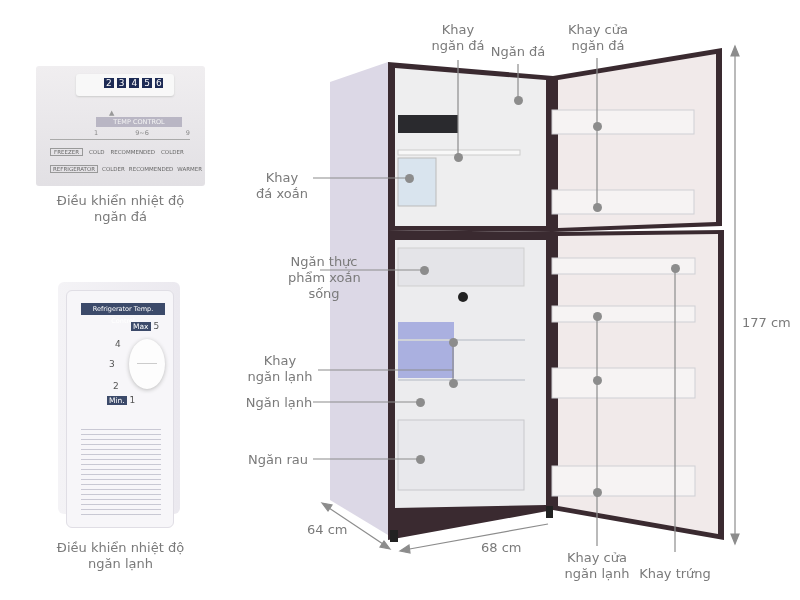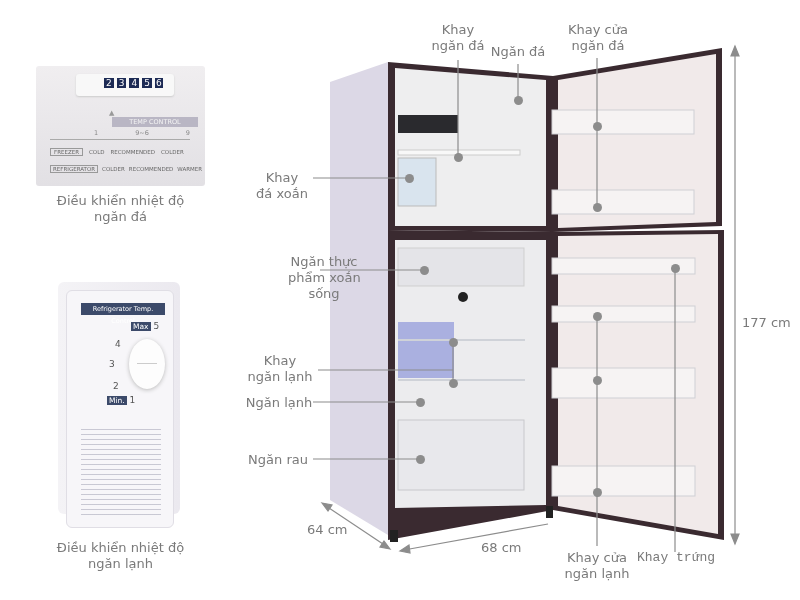--- a/index.html
+++ b/index.html
@@ -17,21 +17,21 @@
   <div class="abs" style="left:40px;top:8px;width:98px;height:22px;background:#f8f8f8;border-radius:3px;box-shadow:0 1px 2px #ccc;">
     <div class="abs" style="left:28px;top:4px;display:flex;gap:3px;">
       <span style="background:#1d2b55;color:#fff;font-size:9px;padding:0 2px;">2</span>
       <span style="background:#1d2b55;color:#fff;font-size:9px;padding:0 2px;">3</span>
       <span style="background:#1d2b55;color:#fff;font-size:9px;padding:0 2px;">4</span>
       <span style="background:#1d2b55;color:#fff;font-size:9px;padding:0 2px;">5</span>
       <span style="background:#1d2b55;color:#fff;font-size:9px;padding:0 1px;">6</span>
     </div>
   </div>
   <div class="abs" style="left:73px;top:43px;font-size:7px;color:#999;">▲</div>
-  <div class="abs" style="left:60px;top:51px;width:86px;height:10px;background:#b9b6c4;color:#f4f4f4;font-size:6.5px;text-align:center;line-height:10px;margin-left:16px;">TEMP CONTROL</div>
+  <div class="abs" style="left:60px;top:51px;width:86px;height:10px;background:#b9b6c4;color:#f4f4f4;font-size:6.5px;text-align:center;line-height:10px;">TEMP CONTROL</div>
   <div class="abs" style="left:58px;top:63px;width:96px;display:flex;justify-content:space-between;font-size:6.5px;color:#888;">
     <span>1</span>
     <span>9~6</span>
     <span>9</span>
   </div>
   <div class="abs" style="left:14px;top:73px;width:140px;border-top:1px solid #aaa;"></div>
   <div class="abs" style="left:14px;top:82px;width:150px;display:flex;gap:6px;font-size:5.5px;color:#666;align-items:center;">
     <span style="border:1px solid #999;padding:0 3px;">FREEZER</span>
     <span>COLD</span>
     <span>RECOMMENDED</span>
@@ -177,19 +177,19 @@
 <div class="lbl" style="left:244px;top:395px;width:70px;">
   <div>Ngăn lạnh</div>
 </div>
 <div class="lbl" style="left:244px;top:452px;width:68px;">
   <div>Ngăn rau</div>
 </div>
 <div class="lbl" style="left:562px;top:550px;width:70px;">
   <div>Khay cửa</div>
   <div>ngăn lạnh</div>
 </div>
-<div class="lbl" style="left:637px;top:550px;width:76px;font-family:Liberation Mono, monospace;">
+<div class="lbl" style="left:637px;top:566px;width:76px;">
   <div>Khay trứng</div>
 </div>
 
 <div class="lbl" style="left:742px;top:315px;">177 cm</div>
 <div class="lbl" style="left:307px;top:522px;">64 cm</div>
 <div class="lbl" style="left:481px;top:540px;">68 cm</div>
 
 </body></html>

